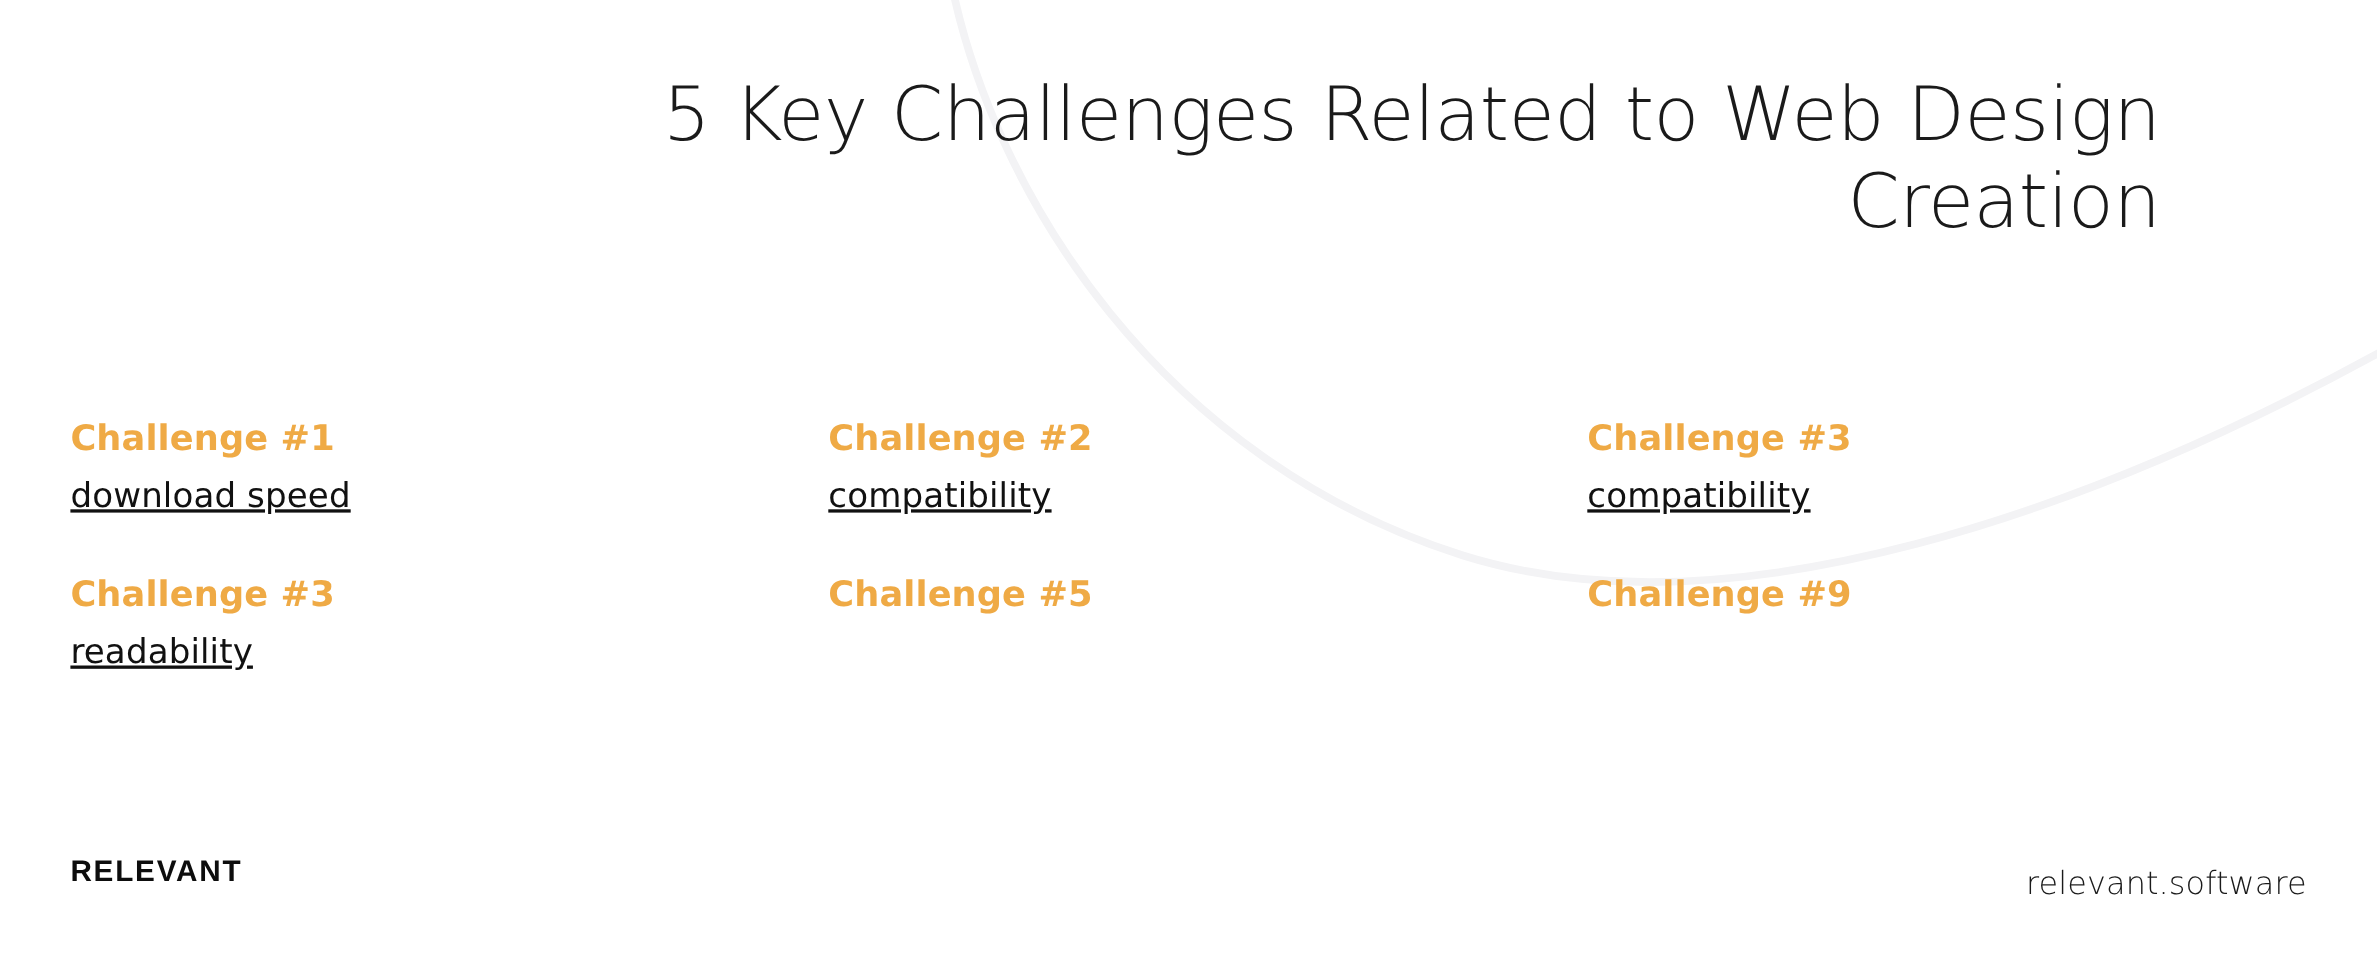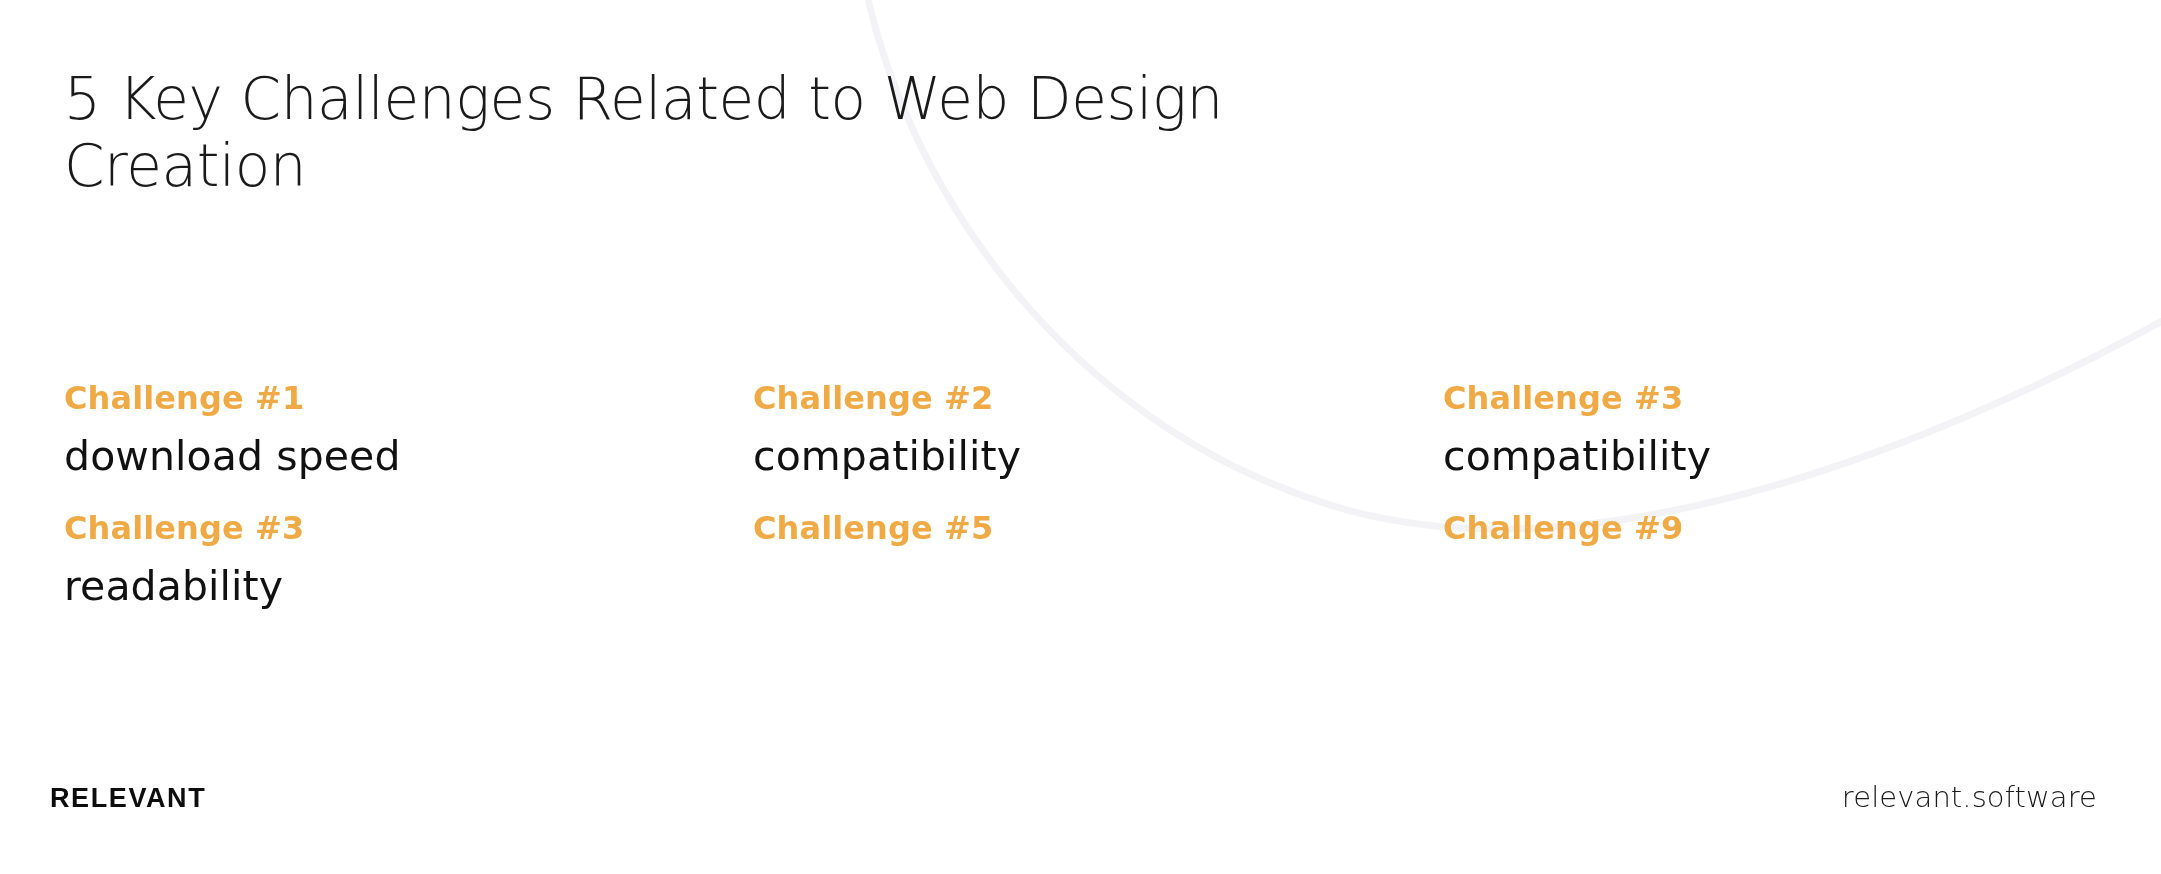--- a/index.html
+++ b/index.html
@@ -42,37 +42,38 @@
 
   
   .title {
     position: absolute;
     left: 64px;
     top: 66px;
     width: 1900px;
     margin: 0;
     font-family: "DejaVu Sans", sans-serif;
     font-weight: 300;
-    font-size: 58px;
+    font-size: 68px;
     line-height: 1.16;
     letter-spacing: -0.4px;
     color: #1a1a1a;
     white-space: pre-line;
+    text-align: right;
   }
 
   
   .challenge-grid {
     position: absolute;
     left: 64px;
     top: 382px;
     width: 2040px;
     display: grid;
     grid-template-columns: 689px 690px 660px;
     grid-template-rows: 130px 130px;
-    row-gap: 0;
+    row-gap: 12px;
   }
 
   .challenge-cell {
     padding: 0;
   }
 
   .challenge-label {
     display: block;
     font-family: "DejaVu Sans", sans-serif;
     font-weight: bold;
@@ -80,36 +81,37 @@
     line-height: 1;
     letter-spacing: 0.1px;
     color: #efaa45;
     margin: 0 0 22px 0;
   }
 
   .challenge-value {
     display: block;
     font-family: "DejaVu Sans", sans-serif;
     font-weight: 400;
-    font-size: 41px;
+    font-size: 31px;
     line-height: 1;
     letter-spacing: 0.1px;
     color: #111111;
     margin: 0;
+    text-decoration: underline;
   }
 
   
   .footer {
     position: absolute;
-    left: 50px;
+    left: 64px;
     right: 64px;
     top: 772px;
     height: 40px;
     display: flex;
-    align-items: flex-end;
+    align-items: center;
     justify-content: space-between;
   }
 
   .brand-logo {
     font-family: "Liberation Sans", sans-serif;
     font-weight: bold;
     font-size: 27px;
     letter-spacing: 1.6px;
     color: #0d0d0d;
     line-height: 1;

